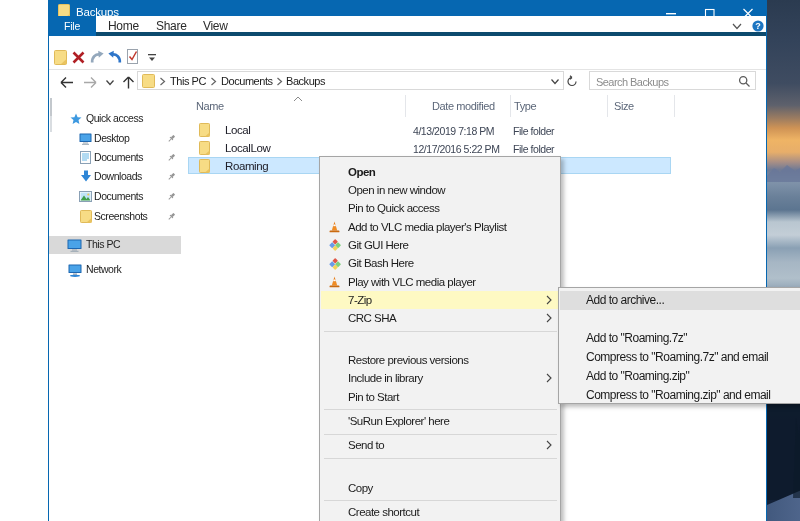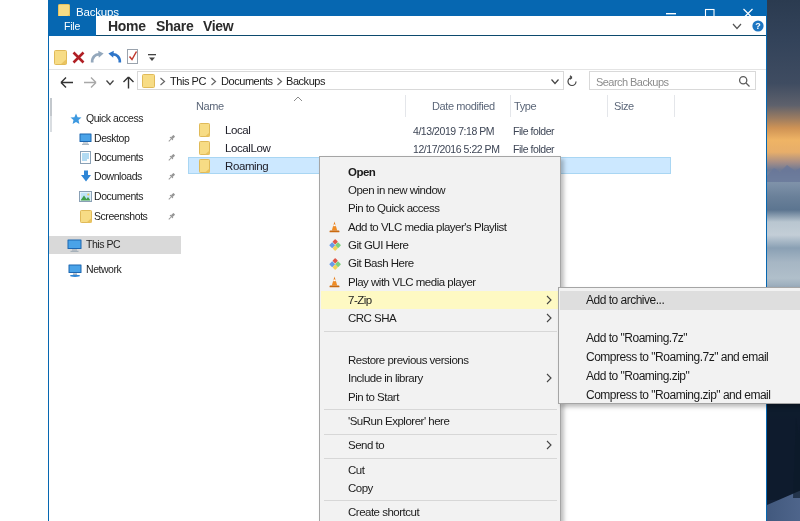--- a/index.html
+++ b/index.html
@@ -6,23 +6,23 @@
 html,body { width:800px; height:521px; overflow:hidden; }
 body { font-family:"Liberation Sans", sans-serif; font-size:12px; color:#1b1b1b; }
 #screen { position:relative; width:800px; height:521px; overflow:hidden; background:#fff;margin-left:48px; }
 #desktop { position:absolute; left:719px; top:0; width:81px; height:521px; }
 #win { position:absolute; left:0; top:0; width:719px; height:521px; background:#fff; }
 #winbl { position:absolute; left:0; top:0; width:1px; height:521px; background:#0667b1; z-index:5; }
 #winbr { position:absolute; left:718px; top:0; width:1px; height:521px; background:#0667b1; z-index:5; }
 #titlebar { position:absolute; left:0; top:0; width:719px; height:26px; background:#0667b1; }
 #titletext { position:absolute; left:28px; top:6px; color:#fff; font-size:11.5px; letter-spacing:-0.2px; }
 .wbtn { position:absolute; top:0; }
-#tabrow { position:absolute; left:0; top:16px; width:719px; height:20px; background:#fff; border-bottom:1px solid #0c4a6e; }
+#tabrow { position:absolute; left:0; top:16px; width:719px; height:20px; background:#fff; border-bottom:4px solid #0c4a6e; }
 #filetab { position:absolute; left:0; top:0; width:48px; height:20px; background:#0667b1; color:#fff; text-align:center; line-height:20px; font-size:10.5px; letter-spacing:-0.2px; }
-.tab { position:absolute; top:0; height:20px; line-height:20px; font-size:14px; color:#2b2b2b; letter-spacing:-0.3px;font-weight:bold; }
+.tab { position:absolute; top:0; height:20px; line-height:20px; font-size:12px; color:#2b2b2b; letter-spacing:-0.3px; }
 #qatrow { position:absolute; left:0; top:47px; width:719px; height:23px; background:#fff; border-bottom:1px solid #e4e4e4; }
 #addrrow { position:absolute; left:0; top:71px; width:719px; height:24px; background:#fff; }
 #addrbox { position:absolute; left:89px; top:0px; width:427px; height:19px; background:#fff; border:1px solid #d9d9d9; }
 #searchbox { position:absolute; left:541px; top:0px; width:167px; height:19px; background:#fff; border:1px solid #d9d9d9; }
 #content { position:absolute; left:0; top:95px; width:719px; height:426px; background:#fff; }
 .sideitem { position:absolute; font-size:10.5px; letter-spacing:-0.45px; color:#1e1e1e; white-space:nowrap; }
 .pin { position:absolute; }
 #thispc-hl { position:absolute; left:0; top:141px; width:133px; height:18px; background:#d9d9d9; }
 .hdr { position:absolute; top:5px; font-size:11px; letter-spacing:-0.4px; color:#5c6779; white-space:nowrap; }
 .colsep { position:absolute; top:0; width:1px; height:22px; background:#e4e6ea; }
@@ -399,23 +399,20 @@
         <span class="t">'SuRun Explorer' here</span>
       </div>
     <div class="msep" style="top:276.5px"></div>
     <div class="mi" style="top:279.1px">
         <span class="t">Send to</span>
       <svg class="arr" width="6" height="10" viewBox="0 0 6 10">
           <path d="M1 1 L5 5 L1 9" fill="none" stroke="#444" stroke-width="1.1"></path>
         </svg>
       </div>
     <div class="msep" style="top:300.5px"></div>
-    <div class="mi" style="top:303.4px">
-        <span class="t">Cut</span>
-      </div>
     <div class="mi" style="top:321.5px">
         <span class="t">Copy</span>
       </div>
     <div class="msep" style="top:342.6px"></div>
     <div class="mi" style="top:345.4px">
         <span class="t">Create shortcut</span>
       </div>
   </div>
 
   <div class="menu" id="sub">

